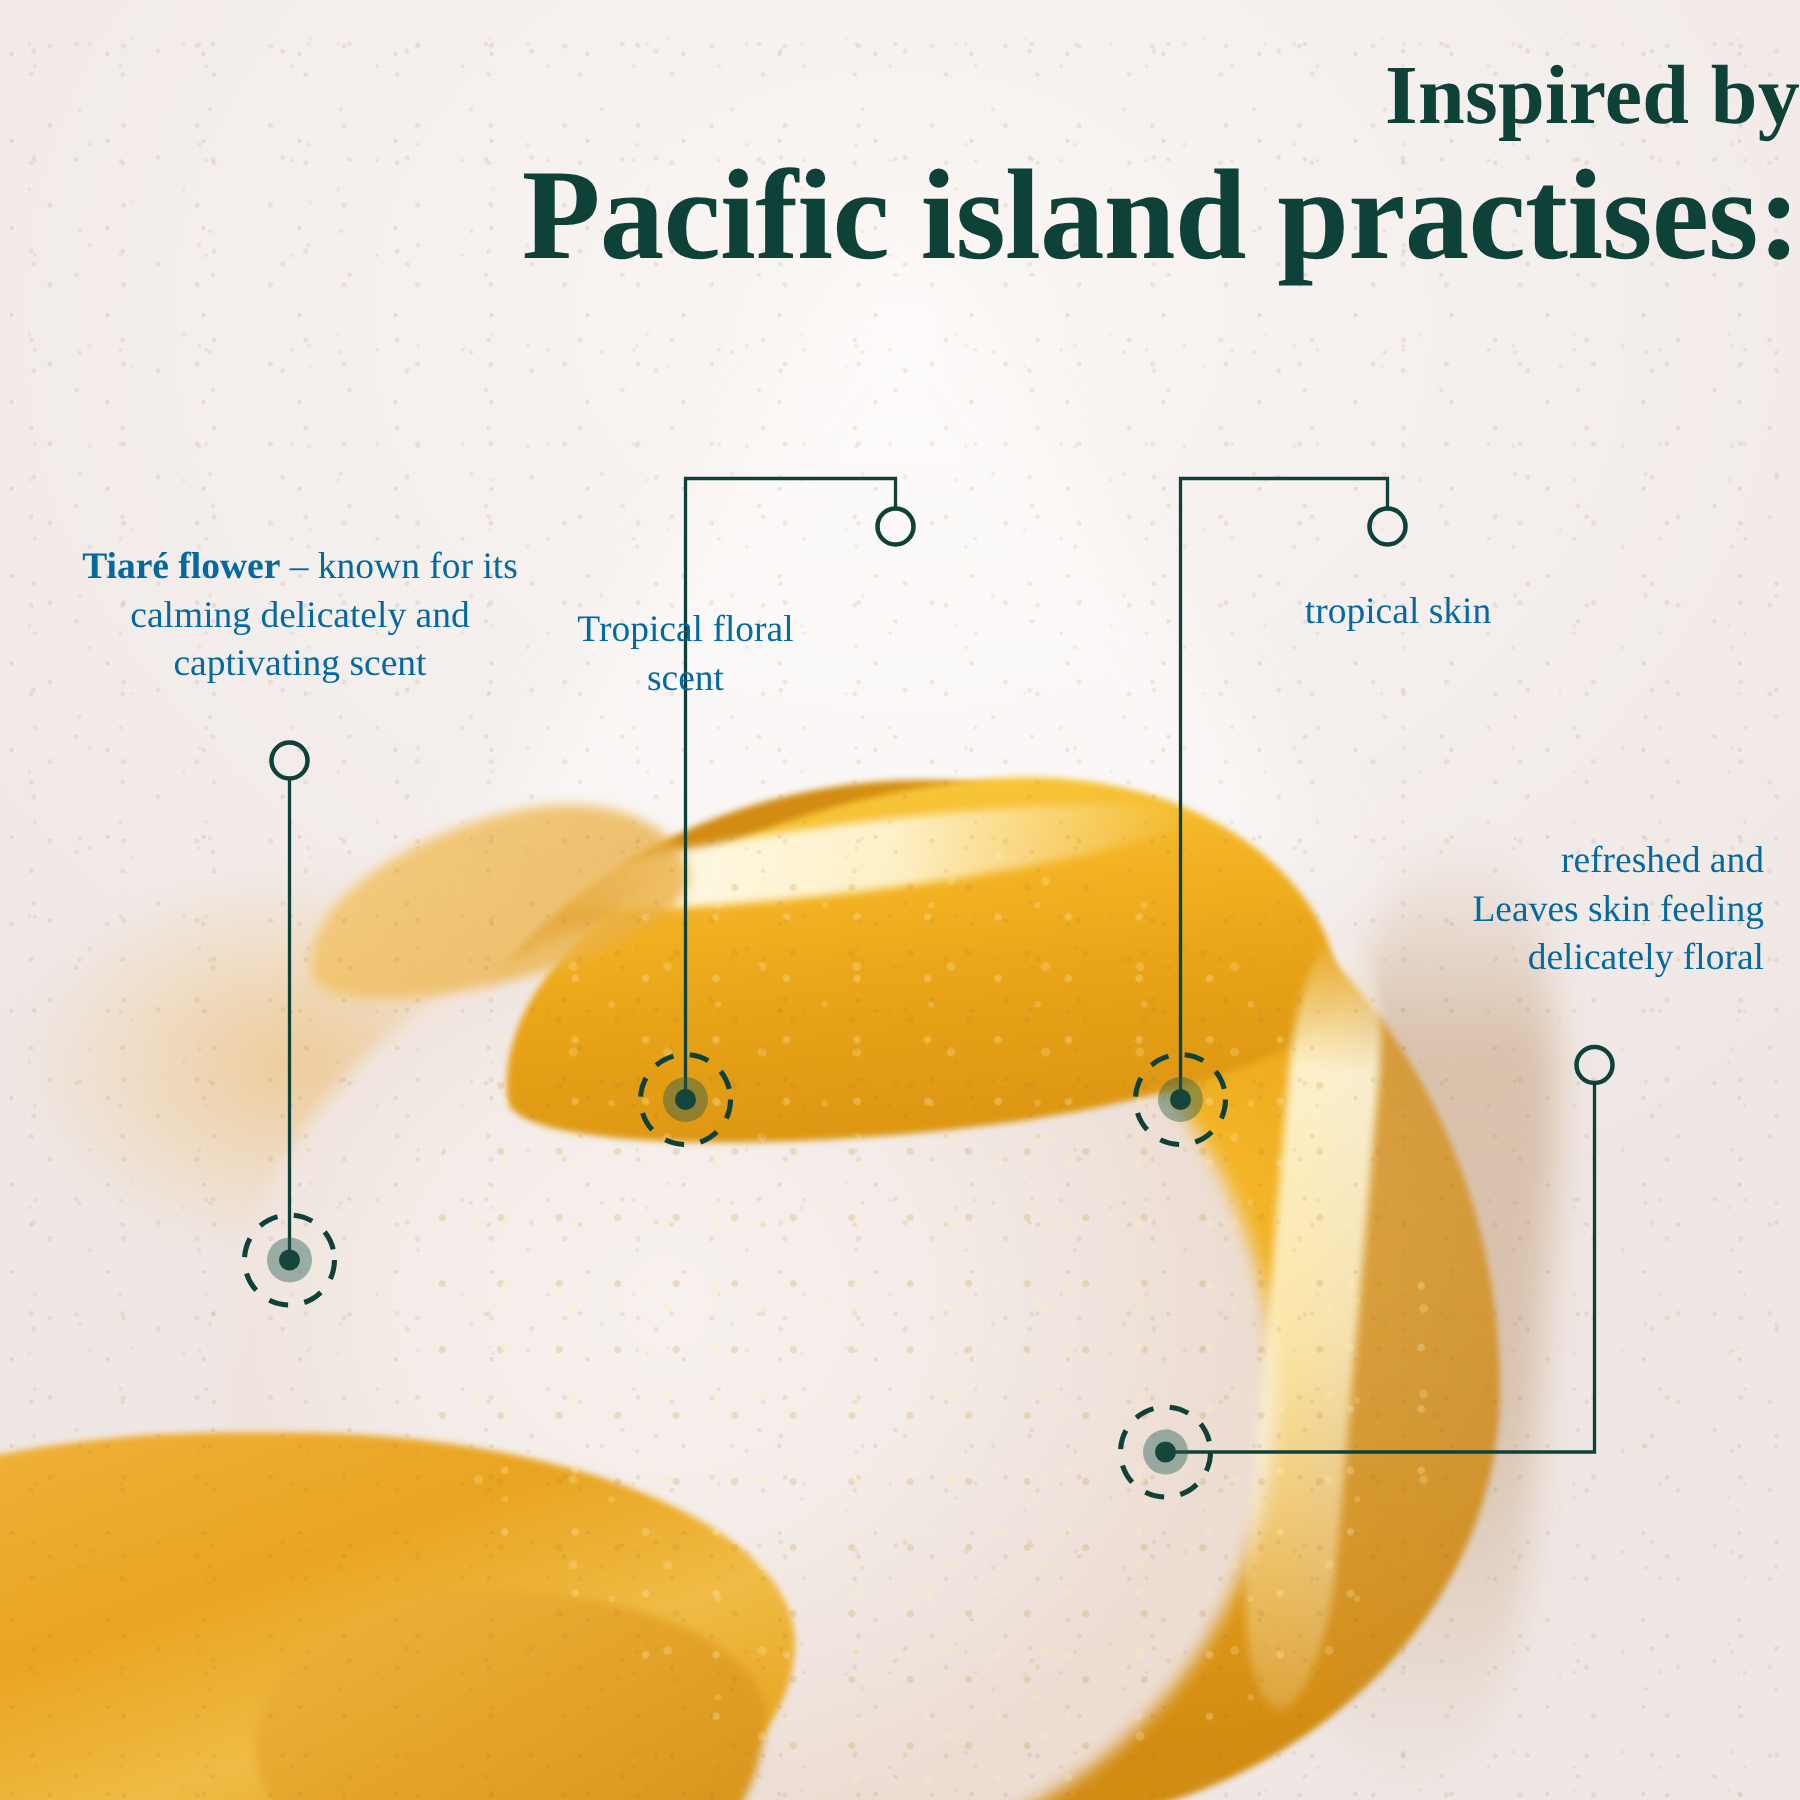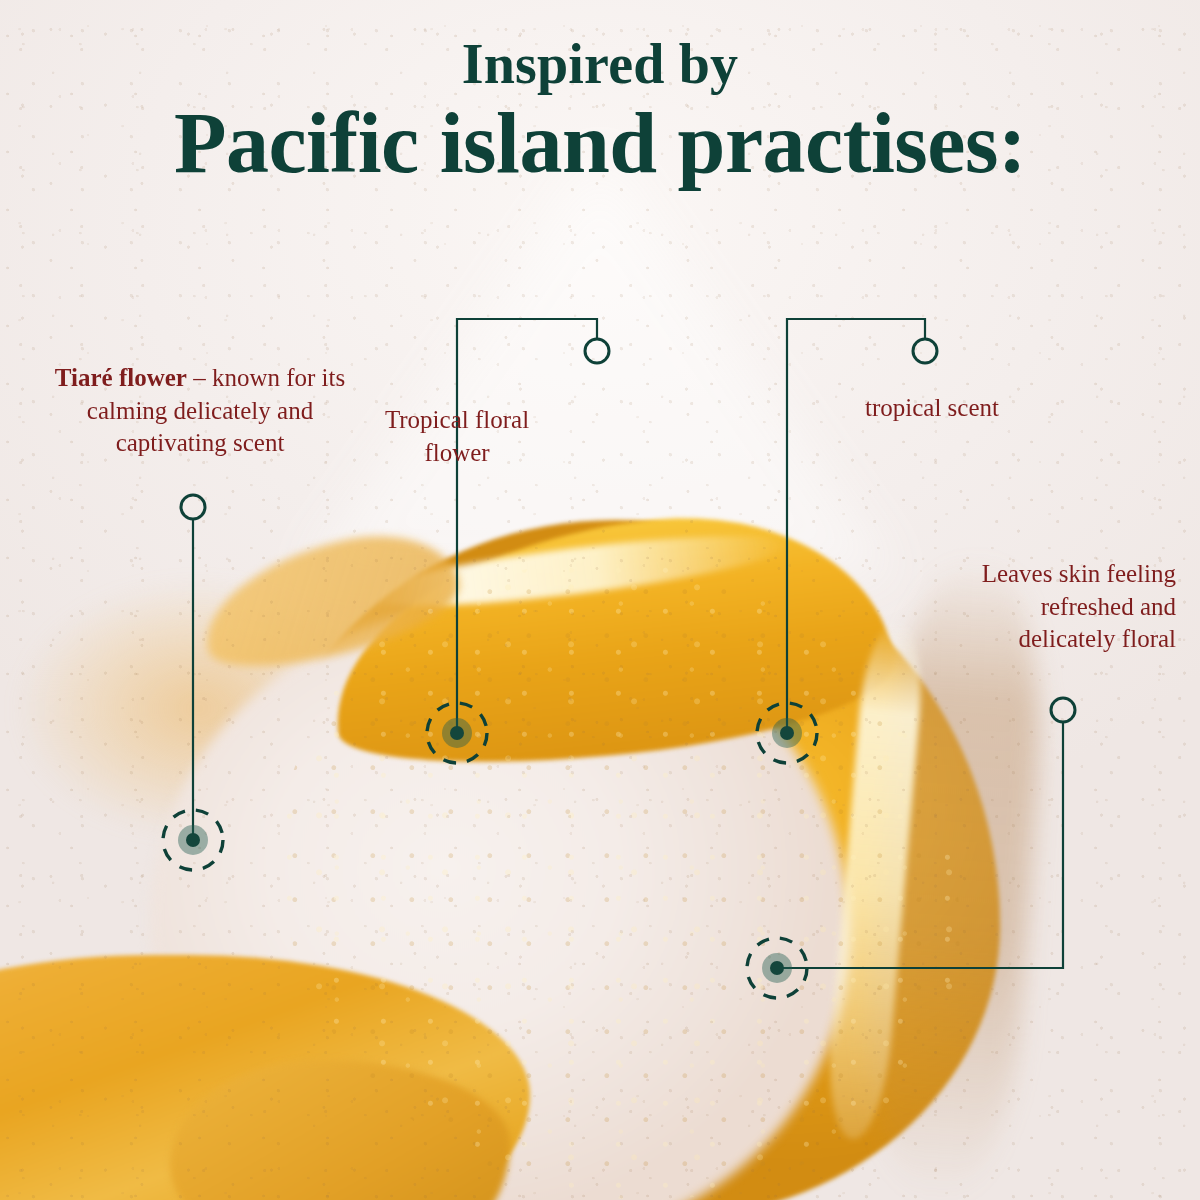--- a/index.html
+++ b/index.html
@@ -202,21 +202,21 @@
       radial-gradient(circle at 38% 72%, rgba(190,135,40,.45) 0 2px, transparent 2.8px),
       radial-gradient(circle at 80% 66%, rgba(255,238,182,.5) 0 1.8px, transparent 2.6px);
     background-size: 47px 41px, 63px 57px, 39px 44px, 71px 66px;
     border-radius: 48% 52% 46% 54% / 46% 58% 42% 54%;
   }
 
   
   .headline {
     position: absolute;
     left: 0; right: 0; top: 36px;
-    text-align: center;
+    text-align: right;
     color: #0e4138;
     line-height: 1;
     z-index: 6;
   }
   .headline .l1 {
     display: block;
     font-size: 56px;
     font-weight: 700;
     letter-spacing: .2px;
   }
@@ -224,21 +224,21 @@
     display: block;
     font-size: 86px;
     font-weight: 700;
     letter-spacing: -.5px;
     margin-top: 8px;
   }
 
   
   .label {
     position: absolute;
-    color: #7f1d1d;
+    color: #0369a1;
     font-size: 25px;
     line-height: 1.30;
     z-index: 7;
   }
   .label b { font-weight: 700; }
   .label.c { text-align: center; }
   .label.r { text-align: right; }
 
   
   .overlay {
@@ -336,26 +336,26 @@
   <div class="label c" style="left:20px; top:362px; width:360px;">
     <div>
       <b>Tiaré flower</b><span> – known for its</span>
     </div>
     <div>calming delicately and</div>
     <div>captivating scent</div>
   </div>
 
   <div class="label c" style="left:457px; top:392px; width:280px; margin-left:-140px;margin-top:12px;">
     <div>Tropical floral</div>
-    <div>flower</div>
+    <div>scent</div>
   </div>
 
   <div class="label c" style="left:932px; top:392px; width:280px; margin-left:-140px;">
-    <div>tropical scent</div>
+    <div>tropical skin</div>
   </div>
 
   <div class="label r" style="right:24px; top:558px; width:400px;">
+    <div>refreshed and</div>
     <div>Leaves skin feeling</div>
-    <div>refreshed and</div>
     <div>delicately floral</div>
   </div>
 
 </div>
 
 </body></html>

